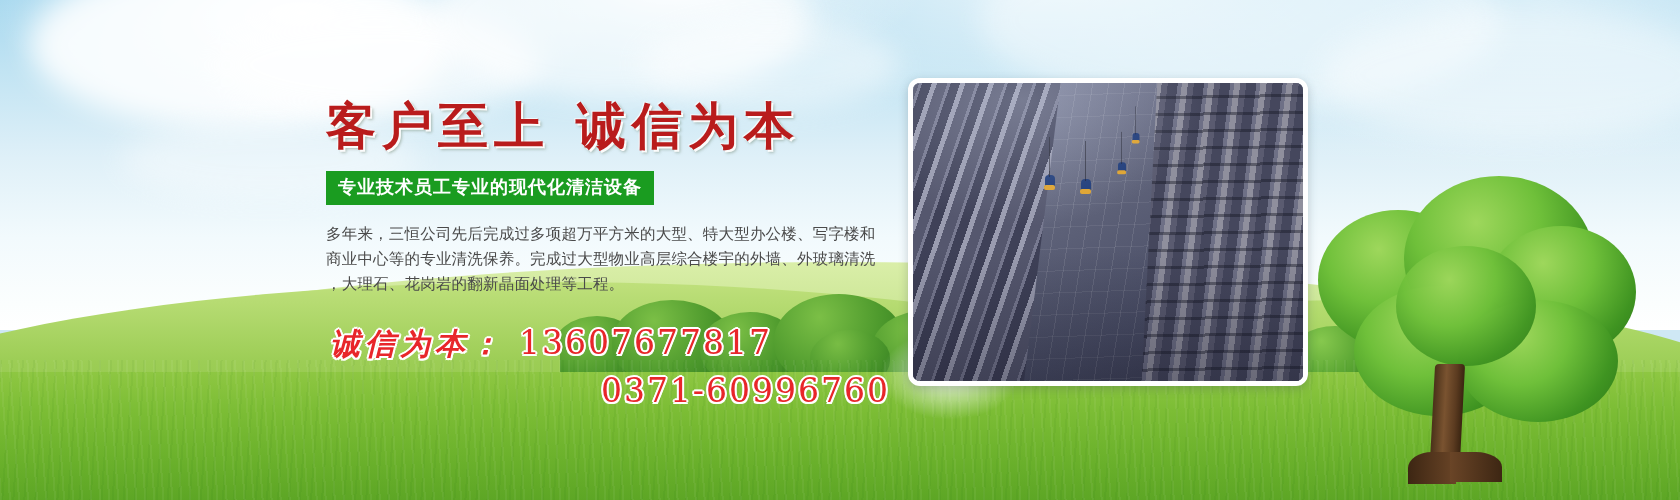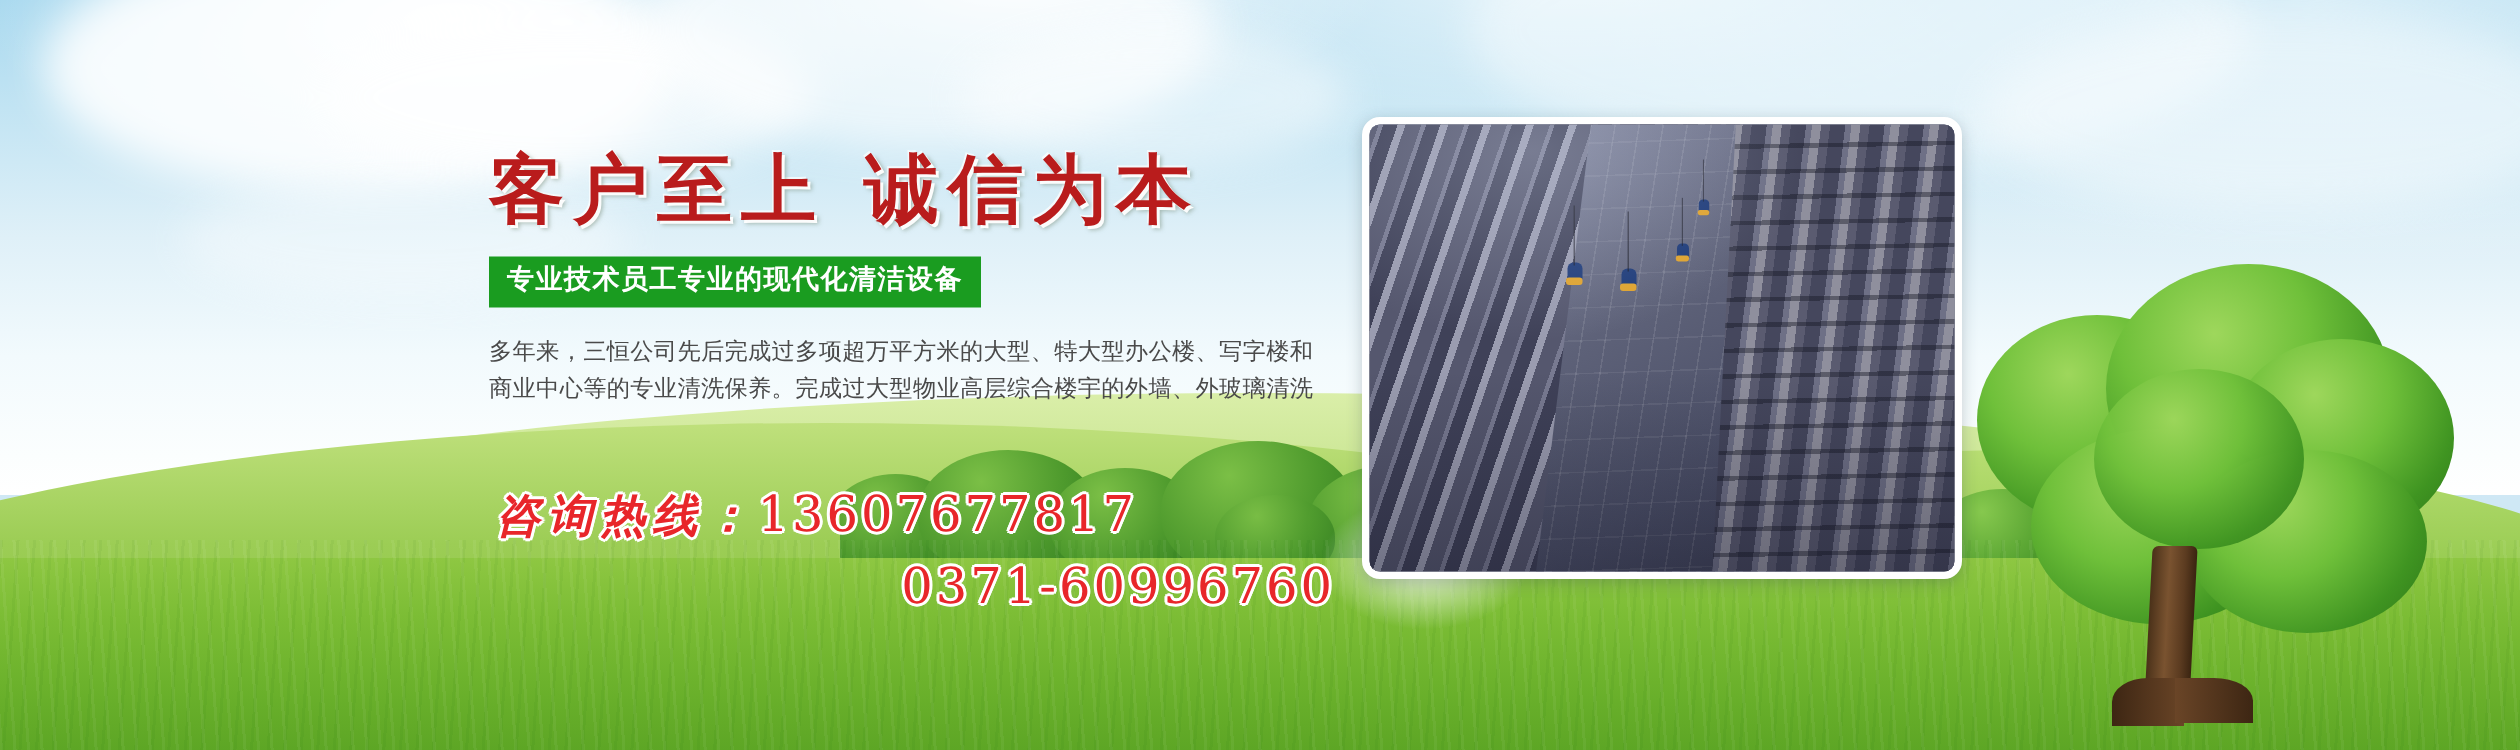--- a/index.html
+++ b/index.html
@@ -236,20 +236,21 @@
   .phone {
     font-family: "DejaVu Serif", "Liberation Serif", serif;
     font-size: 33px;
     font-weight: normal;
     letter-spacing: 2px;
     color: #e8262a;
     text-shadow:
       -1.5px -1.5px 0 #fff,  1.5px -1.5px 0 #fff,
       -1.5px  1.5px 0 #fff,  1.5px  1.5px 0 #fff,
        0 -2px 0 #fff, 0 2px 0 #fff, -2px 0 0 #fff, 2px 0 0 #fff;
+    margin-left: 14px;
   }
   .contact-line2 {
     margin-top: 6px;
     padding-left: 172px;
     white-space: nowrap;
     text-align: right;
   }
   .contact-line2 .phone { margin-left: 0; }
 
   
@@ -450,26 +451,27 @@
   </div>
 
   <div class="text-block">
     <div class="headline"><span>客户至上</span><span class="gap"></span><span>诚信为本</span></div>
 
     <div class="subtitle-bar">专业技术员工专业的现代化清洁设备</div>
 
     <div class="body-copy">
       <p>多年来，三恒公司先后完成过多项超万平方米的大型、特大型办公楼、写字楼和</p>
       <p>商业中心等的专业清洗保养。完成过大型物业高层综合楼宇的外墙、外玻璃清洗</p>
+      <p class="indent">，大理石、花岗岩的翻新晶面处理等工程。</p>
     </div>
   </div>
 
   <div class="contact">
     <div class="contact-line1">
-      <span class="hotline-label">咨询热线：</span>
+      <span class="hotline-label">诚信为本：</span>
       <span class="phone">13607677817</span>
     </div>
     <div class="contact-line2">
       <span class="phone">0371-60996760</span>
     </div>
   </div>
 
 </div>
 
 </body></html>

